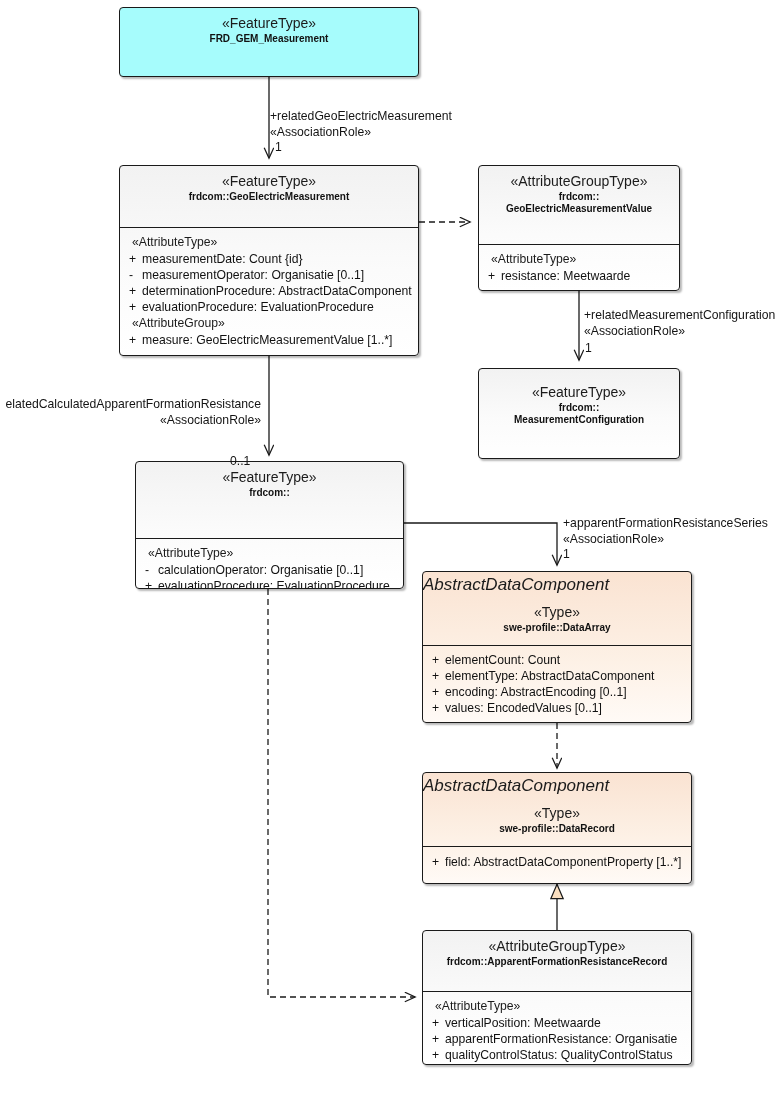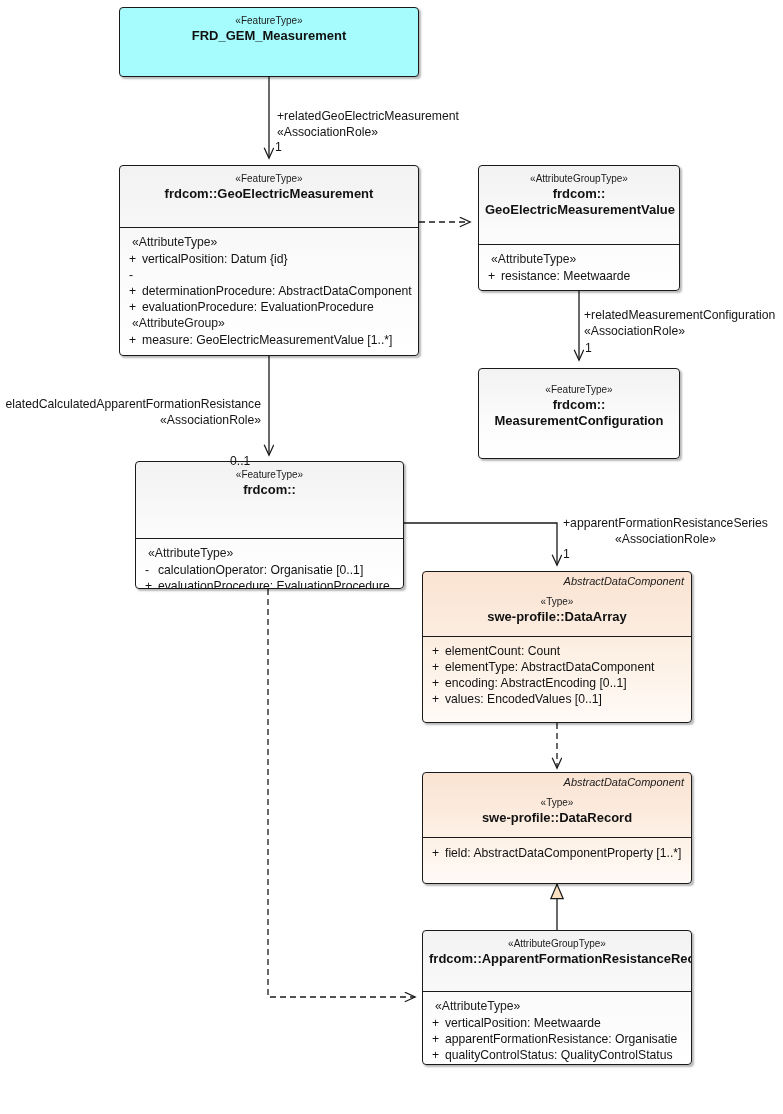--- a/index.html
+++ b/index.html
@@ -44,36 +44,35 @@
   }
   .uml-class.peach {
     background: linear-gradient(to bottom, #fae3d2 0%, #fdf1e6 60%, #fffaf6 100%);
   }
   .hdr {
     padding: 7px 6px 8px 6px;
     text-align: center;
     line-height: 1.22;
   }
   .stereo {
+    font-size: 14px;
+    color: #1b1b1b;
+    white-space: nowrap;
+  }
+  .cname {
     font-size: 10px;
-    color: #1b1b1b;
-    white-space: nowrap;
-  }
-  .cname {
-    font-size: 13px;
     font-weight: bold;
     color: #111111;
     white-space: nowrap;
     margin-top: 1px;
   }
   .absname {
-    font-size: 11px;
+    font-size: 17px;
     font-style: italic;
     color: #1b1b1b;
-    text-align: right;
     padding: 3px 7px 0 0;
     white-space: nowrap;
   }
   .divider {
     border-top: 1.4px solid #1a1a1a;
   }
   .attrs {
     padding: 6px 0 1px 0;
   }
   .grp {
@@ -162,39 +161,39 @@
 
     <g>
       <line x1="557" y1="930" x2="557" y2="884" stroke="#1a1a1a" stroke-width="1.3" marker-end="url(#genArrow)"></line>
     </g>
 
     <g>
       <polyline points="268,589 268,997 415,997" fill="none" stroke="#1a1a1a" stroke-width="1.3" stroke-dasharray="6,4" marker-end="url(#openArrowD)"></polyline>
     </g>
   </svg>
 
-  <div class="edge-label" style="left:277px; top:108px;">
+  <div class="edge-label" style="left:270px; top:108px;">
     <div>+relatedGeoElectricMeasurement</div>
     <div>«AssociationRole»</div>
   </div>
   <div class="mult" style="left:275px; top:140px;">1</div>
 
   <div class="edge-label" style="left:584px; top:307px;">
     <div>+relatedMeasurementConfiguration</div>
     <div>«AssociationRole»</div>
   </div>
   <div class="mult" style="left:585px; top:341px;">1</div>
 
   <div class="edge-label ralign" style="left:-2px; top:396px; width:263px;">
     <div>elatedCalculatedApparentFormationResistance</div>
     <div>«AssociationRole»</div>
   </div>
   <div class="mult" style="left:230px; top:454px;">0..1</div>
 
-  <div class="edge-label" style="left:563px; top:515px;text-align:center;">
+  <div class="edge-label" style="left:563px; top:515px;">
     <div>+apparentFormationResistanceSeries</div>
     <div>«AssociationRole»</div>
   </div>
   <div class="mult" style="left:563px; top:547px;">1</div>
 
   <div class="uml-class cyan" style="left:119px; top:7px; width:300px; height:70px;">
     <div class="hdr">
       <div class="stereo">«FeatureType»</div>
       <div class="cname">FRD_GEM_Measurement</div>
     </div>
@@ -203,24 +202,25 @@
   <div class="uml-class grey" style="left:119px; top:165px; width:300px; height:191px;">
     <div class="hdr" style="height:46px;">
       <div class="stereo">«FeatureType»</div>
       <div class="cname">frdcom::GeoElectricMeasurement</div>
     </div>
     <div class="divider"></div>
     <div class="attrs">
       <div class="grp">«AttributeType»</div>
       <div class="attr">
         <span class="vis">+</span>
-        <span class="txt">verticalPosition: Datum {id}</span>
+        <span class="txt">measurementDate: Count {id}</span>
       </div>
       <div class="attr">
         <span class="vis">-</span>
+        <span class="txt">measurementOperator: Organisatie [0..1]</span>
       </div>
       <div class="attr">
         <span class="vis">+</span>
         <span class="txt">determinationProcedure: AbstractDataComponent</span>
       </div>
       <div class="attr">
         <span class="vis">+</span>
         <span class="txt">evaluationProcedure: EvaluationProcedure</span>
       </div>
       <div class="grp">«AttributeGroup»</div>

